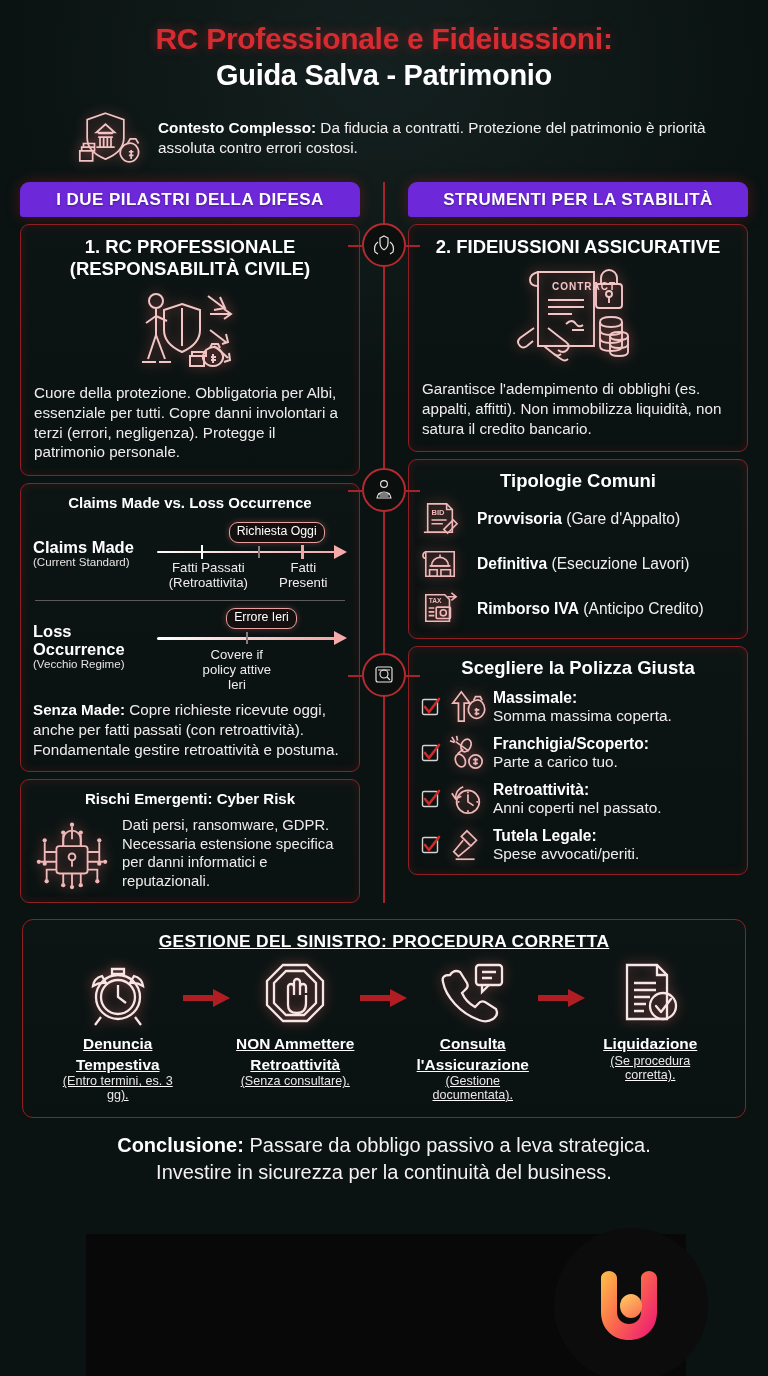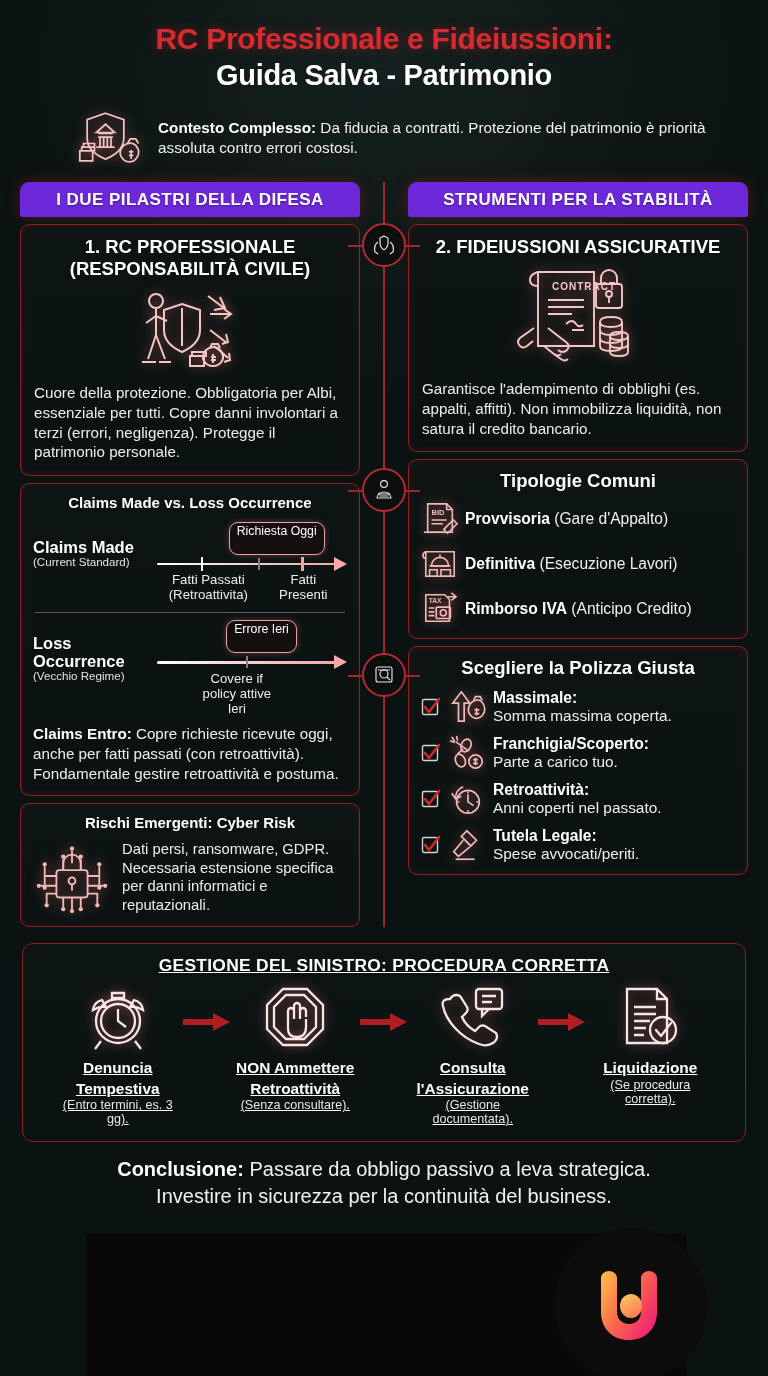--- a/index.html
+++ b/index.html
@@ -74,21 +74,21 @@
 
   
   .tl-block{ margin-top:9px; }
   .tl-row{ display:flex; align-items:flex-start; gap:6px; }
   .tl-lbl{ width:118px; text-align:left; padding-top:18px; flex:0 0 auto; }
   .tl-lbl .a{ font-size:16.5px; font-weight:bold; color:#fff; line-height:1.05; }
   .tl-lbl .b{ font-size:11.6px; color:#e6e2e2; line-height:1.1; }
   .tl-graph{ flex:1; position:relative; padding-top:0; }
   .pill{
     display:inline-block; border:1.3px solid #e8a0a0; border-radius:9px;
-    padding:1px 7px 16px; font-size:12.3px; color:#fff; background:#14100f;
+    padding:1px 7px 4px; font-size:12.3px; color:#fff; background:#14100f;
     box-shadow:0 0 6px rgba(220,120,120,.35);
   }
   .pill-wrap{ text-align:center; }
   .axis{ position:relative; height:14px; margin-top:2px; }
   .axis .line{
     position:absolute; left:0; right:12px; top:6px; height:2.6px;
     background:linear-gradient(90deg,#ffffff 0%, #f4b9b9 75%, #f3a9a9 100%);
     border-radius:2px;
   }
   .axis .arrow{
@@ -100,21 +100,21 @@
   .axis .tick.pink{ background:#f2a6a6; }
   .axis .tick.dim{ background:#8c7a7a; height:12px; top:1px; }
   .tl-sub{ display:flex; font-size:13.2px; color:#f0ecec; line-height:1.12; margin-top:2px; }
   .tl-sub .s1{ width:54%; text-align:center; }
   .tl-sub .s2{ width:46%; text-align:center; }
   .tl-sub2{ font-size:13.1px; color:#f0ecec; line-height:1.12; text-align:center;
             margin-top:3px; margin-left:-16%; }
   .divline{ height:1.2px; background:#5f5a5a; margin:10px 2px 6px; }
 
   
-  .li{ display:flex; align-items:center; gap:6px; margin-top:9px; }
+  .li{ display:flex; align-items:center; gap:18px; margin-top:9px; }
   .li .ico{ flex:0 0 auto; width:38px; height:36px; }
   .li .tx{ font-size:15.6px; color:#f2efef; line-height:1.18; }
   .li .tx b{ color:#fff; }
 
   .chk-li{ display:flex; align-items:center; gap:7px; margin-top:10px; }
   .cbx{ flex:0 0 auto; width:20px; height:20px; }
   .chk-li .ico{ flex:0 0 auto; width:38px; height:36px; }
   .chk-li .tx{ font-size:15.4px; line-height:1.16; color:#f0eded; }
   .chk-li .tx b{ display:block; color:#fff; font-size:15.6px; }
 
@@ -297,21 +297,21 @@
                 <div class="line"></div>
                 <div class="tick dim" style="left:47%"></div>
                 <div class="arrow"></div>
               </div>
               <div class="tl-sub2">Covere if<br>policy attive<br>Ieri</div>
             </div>
           </div>
         </div>
 
         <div class="body-txt" style="margin-top:8px">
-          <b>Claims Entro:</b><span> Copre richieste ricevute oggi, anche per fatti passati (con retroattività). Fondamentale gestire retroattività e postuma.</span>
+          <b>Senza Made:</b><span> Copre richieste ricevute oggi, anche per fatti passati (con retroattività). Fondamentale gestire retroattività e postuma.</span>
         </div>
       </div>
 
       <div class="card tight">
         <div class="h-sec sm">Rischi Emergenti: Cyber Risk</div>
         <div class="cyber-row">
           <svg class="ico glow" viewBox="0 0 80 78">
             <g fill="none" stroke="#f0b9b9" stroke-width="1.9">
               <rect x="24" y="32" width="32" height="28" rx="3"></rect>
               <path d="M31 32 v-7 a9 9 0 0 1 18 0 v7"></path>

